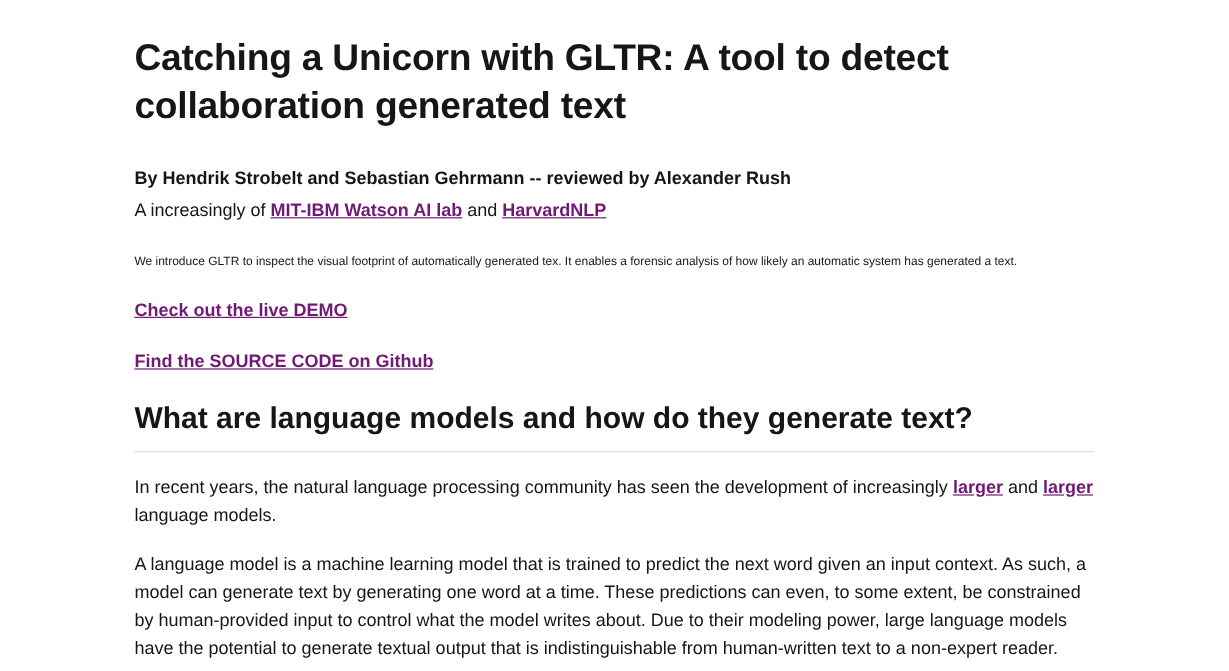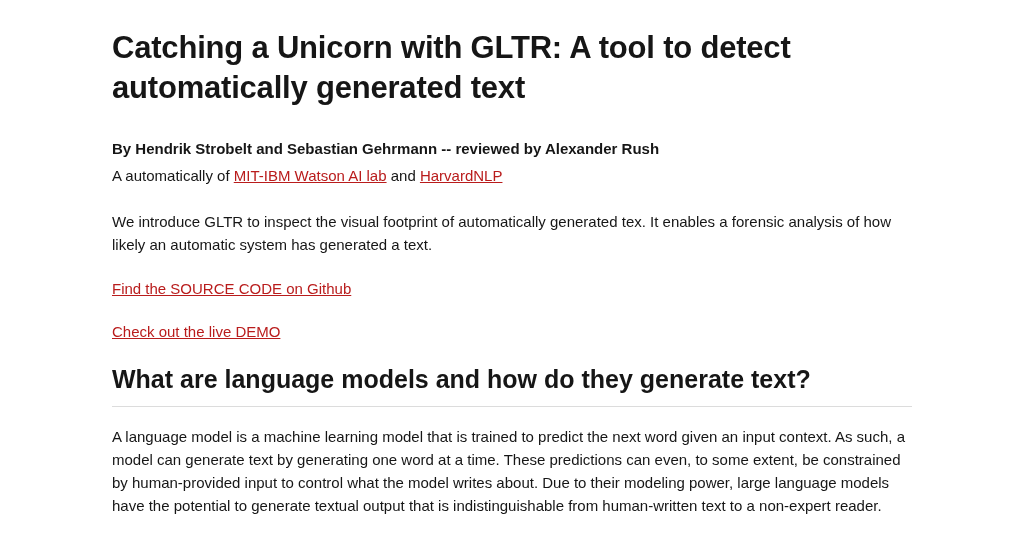--- a/index.html
+++ b/index.html
@@ -30,25 +30,26 @@
       line-height: 1.55;
       margin-bottom: 4px;
       font-weight: bold;
     }
     .collab {
       font-size: 15px;
       line-height: 1.55;
       margin-bottom: 24px;
     }
     a {
-      color: #b91c1c;
+      color: #701a75;
       text-decoration: underline;
+      font-weight: bold;
     }
     .intro {
-      font-size: 15px;
+      font-size: 10px;
       line-height: 1.5;
       margin-bottom: 22px;
     }
     .big-link {
       font-size: 15px;
       line-height: 1.5;
       margin-bottom: 20px;
     }
     h2 {
       font-size: 25px;
@@ -62,32 +63,35 @@
     .body-para {
       font-size: 15px;
       line-height: 1.55;
       margin-top: 18px;
     }
   </style>
 </head>
 <body>
 
 <div class="container">
-  <h1>Catching a Unicorn with GLTR: A tool to detect automatically generated text</h1>
+  <h1>Catching a Unicorn with GLTR: A tool to detect collaboration generated text</h1>
 
   <div class="byline">By Hendrik Strobelt and Sebastian Gehrmann -- reviewed by Alexander Rush</div>
 
   <div class="collab">
-    <span>A automatically of </span><a href="#">MIT-IBM Watson AI lab</a><span> and </span><a href="#">HarvardNLP</a>
+    <span>A increasingly of </span><a href="#">MIT-IBM Watson AI lab</a><span> and </span><a href="#">HarvardNLP</a>
   </div>
 
   <p class="intro">We introduce GLTR to inspect the visual footprint of automatically generated tex. It enables a forensic analysis of how likely an automatic system has generated a text.</p>
 
+  <p class="big-link"><a href="#">Check out the live DEMO</a></p>
+
   <p class="big-link"><a href="#">Find the SOURCE CODE on Github</a></p>
-
-  <p class="big-link"><a href="#">Check out the live DEMO</a></p>
 
 
   <h2>What are language models and how do they generate text?</h2>
 
+  <p class="body-para">
+    <span>In recent years, the natural language processing community has seen the development of increasingly </span><a href="#">larger</a><span> and </span><a href="#">larger</a><span> language models.</span>
+  </p>
 
   <p class="body-para">A language model is a machine learning model that is trained to predict the next word given an input context. As such, a model can generate text by generating one word at a time. These predictions can even, to some extent, be constrained by human-provided input to control what the model writes about. Due to their modeling power, large language models have the potential to generate textual output that is indistinguishable from human-written text to a non-expert reader.</p>
 </div>
 
 </body></html>

